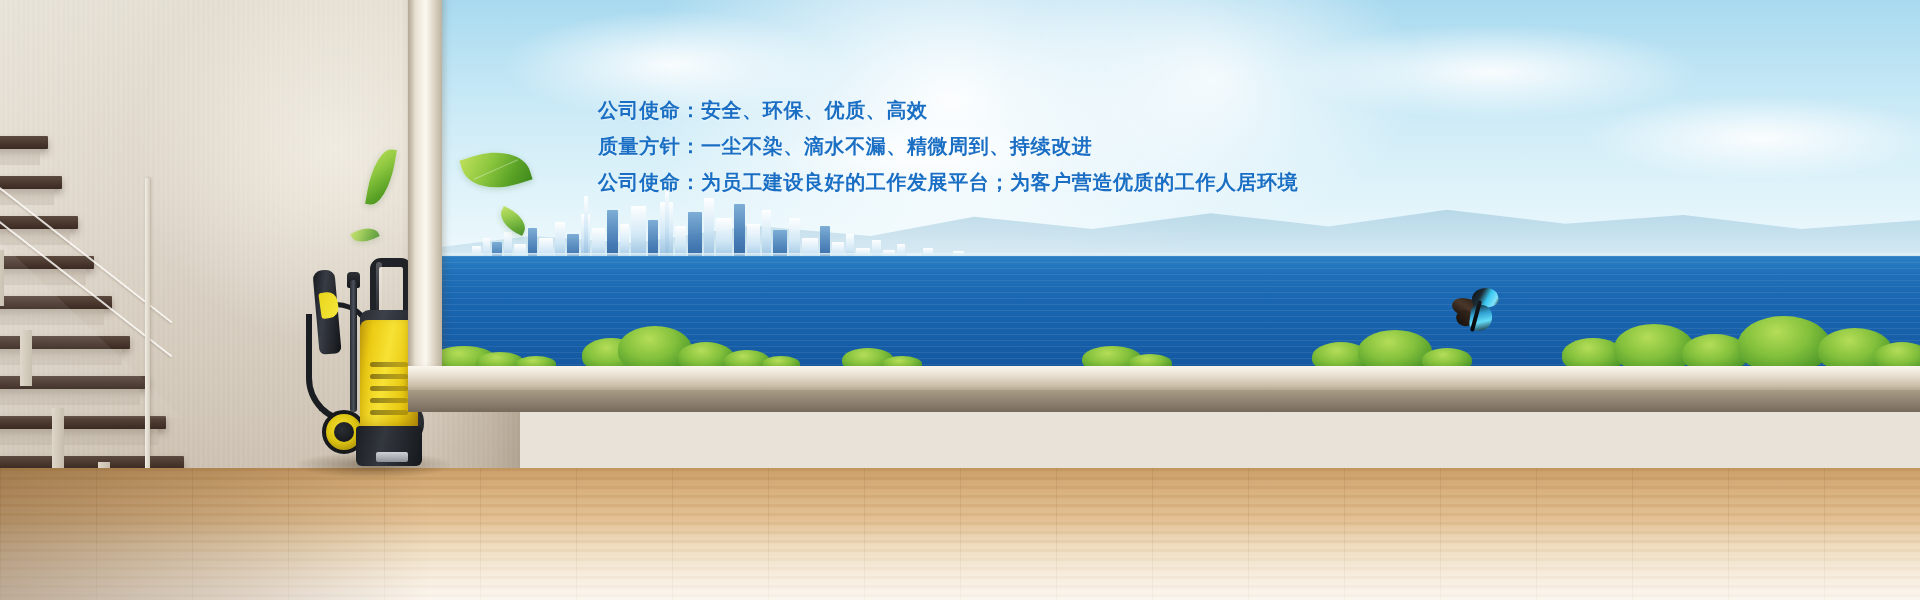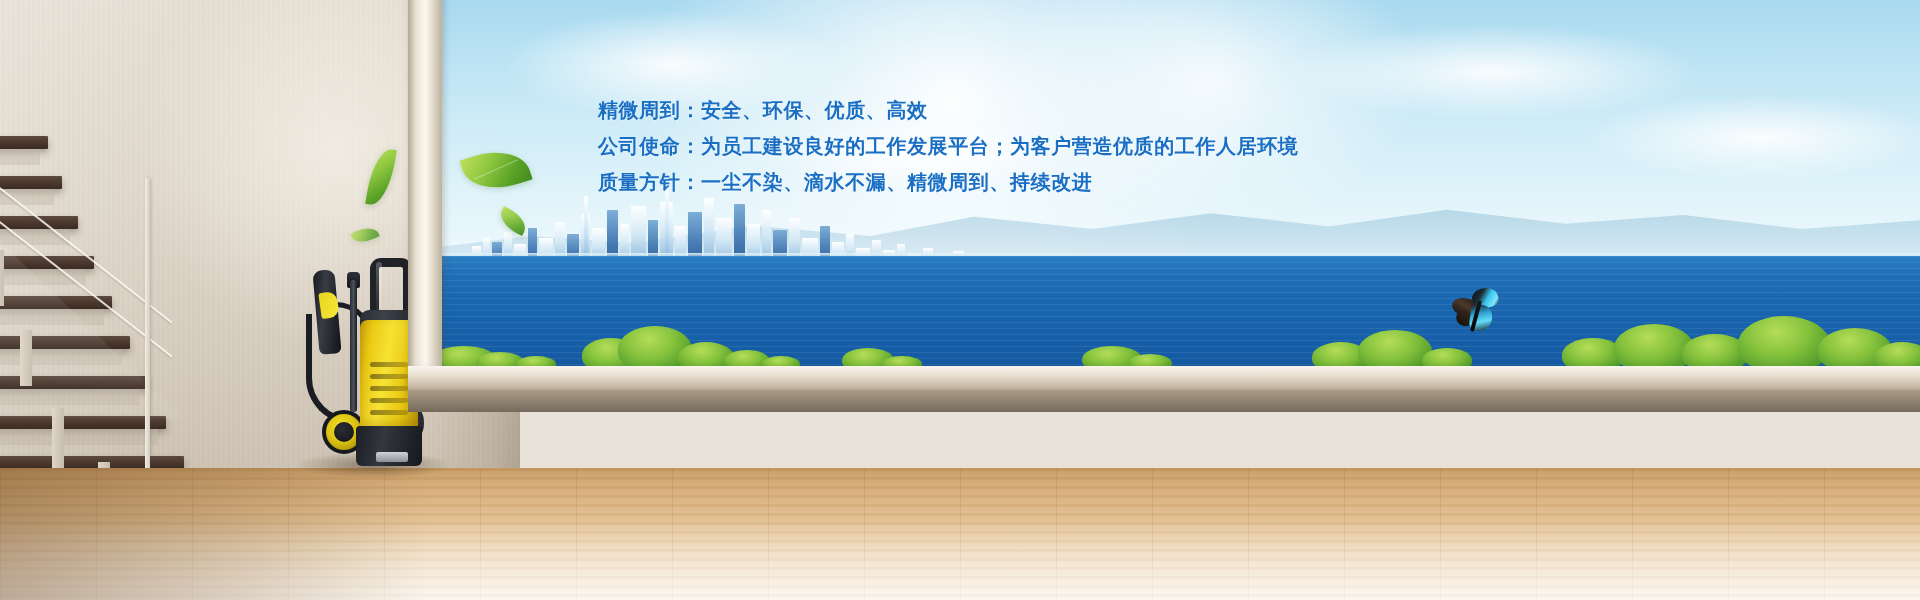--- a/index.html
+++ b/index.html
@@ -474,18 +474,18 @@
     <div class="w-base"></div>
     <div class="w-base-plate"></div>
 
     <div class="w-gun"></div>
     <div class="w-gun-trigger"></div>
     <div class="w-lance-tip"></div>
     <div class="w-lance"></div>
   </div>
 
   <div class="slogan">
-    <span class="slogan-line">精微周到：安全、环保、优质、高效</span>
+    <span class="slogan-line">公司使命：安全、环保、优质、高效</span>
+    <span class="slogan-line">质量方针：一尘不染、滴水不漏、精微周到、持续改进</span>
     <span class="slogan-line">公司使命：为员工建设良好的工作发展平台；为客户营造优质的工作人居环境</span>
-    <span class="slogan-line">质量方针：一尘不染、滴水不漏、精微周到、持续改进</span>
   </div>
 
 </div>
 
 </body></html>

